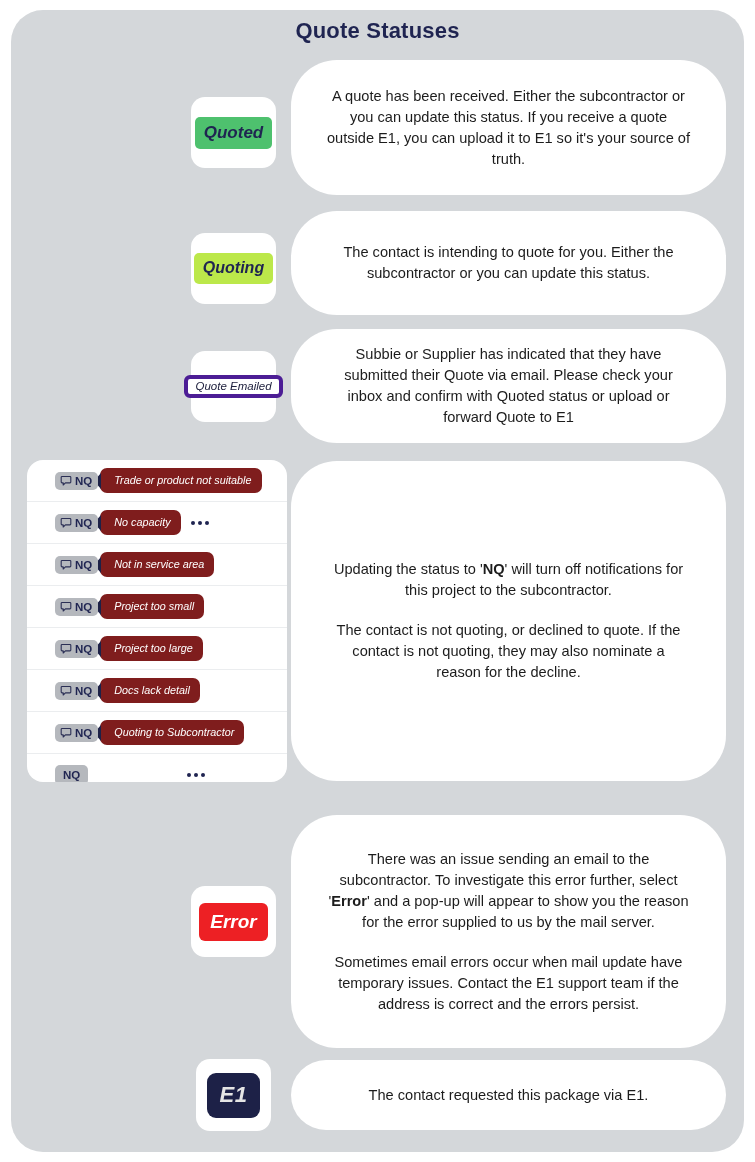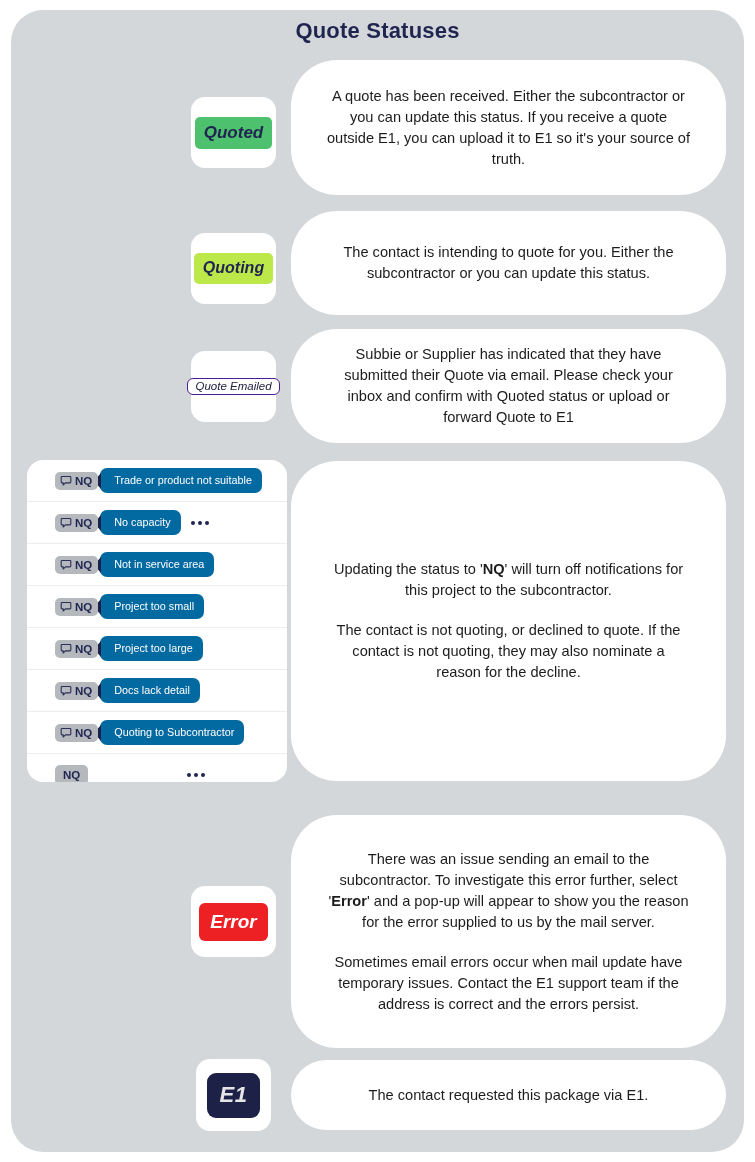--- a/index.html
+++ b/index.html
@@ -89,21 +89,21 @@
     padding: 7px 9px 8px;
     font-size: 17px;
   }
   .pill-quoting {
     background: #bce84a;
     padding: 7px 9px 8px;
     font-size: 16px;
   }
   .pill-emailed {
     background: #ffffff;
-    border: 1px solid #4c1d95;
+    border: 4px solid #4c1d95;
     border-radius: 6px;
     padding: 2px 7px;
     font-size: 11.5px;
     font-weight: normal;
     color: #20223f;
   }
   .pill-error {
     background: #ed2024;
     color: #ffffff;
     padding: 9px 11px 10px;
@@ -153,27 +153,28 @@
     font-weight: bold;
     flex: 0 0 auto;
     z-index: 2;
   }
   .nq-chip.plain { padding: 4px 8px; }
   .nq-chip svg { display: block; }
 
   .callout {
     position: relative;
     margin-left: 2px;
-    background: #0369a1;
+    background: #7f1d1d;
     color: #ffffff;
     font-size: 10.8px;
     border-radius: 7px;
     padding: 6px 10px 7px 14px;
     white-space: nowrap;
     z-index: 1;
+    font-style: italic;
   }
   .callout::before {
     content: "";
     position: absolute;
     left: -6px;
     top: 50%;
     transform: translateY(-50%);
     border-top: 8px solid transparent;
     border-bottom: 8px solid transparent;
     border-right: 7px solid #1d2147;

